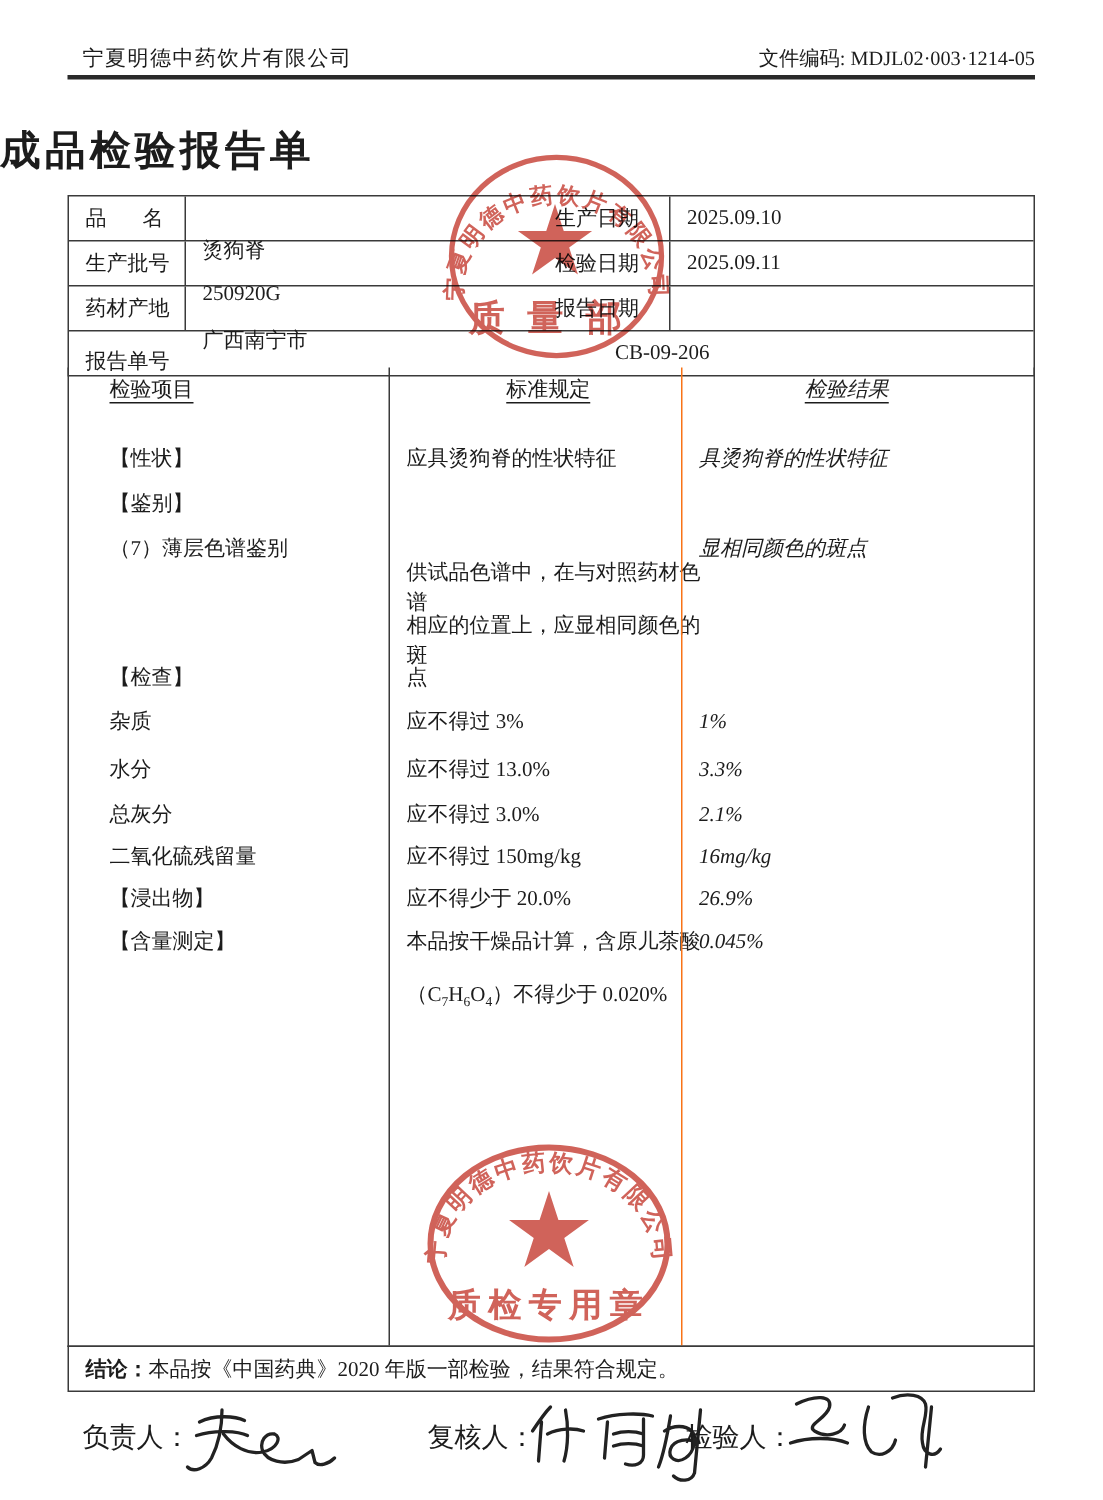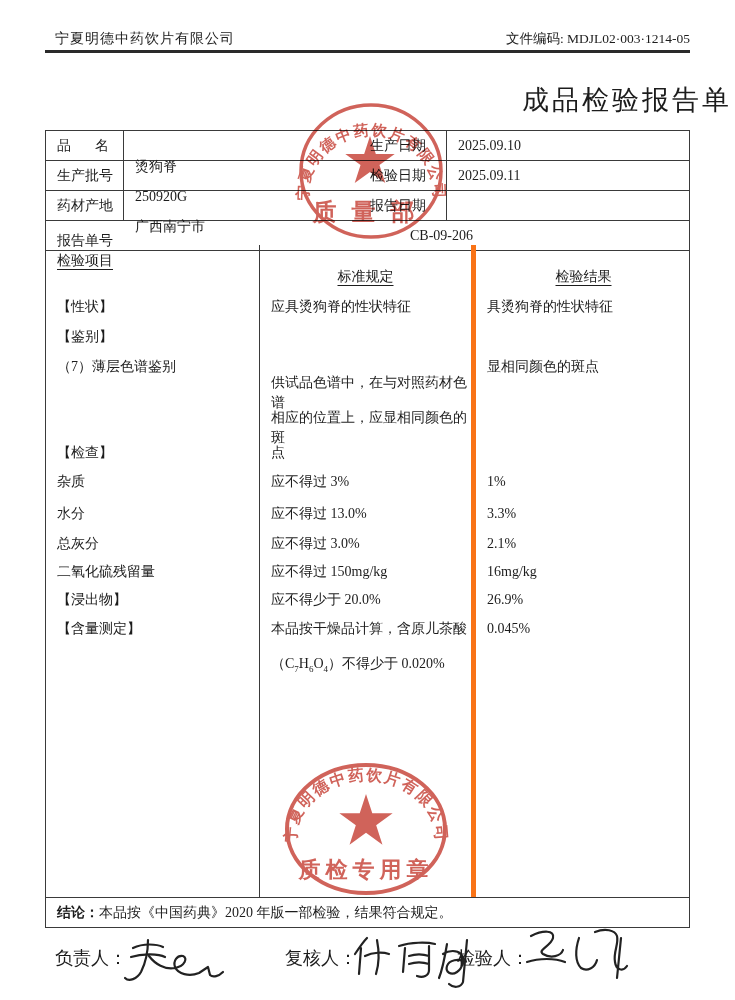--- a/index.html
+++ b/index.html
@@ -5,46 +5,46 @@
   html,body{margin:0;padding:0;background:#ffffff;}
   #page{position:relative;width:735px;height:1000px;background:#fff;
         font-family:"Liberation Serif","DejaVu Serif",serif;color:#1c1c1c;
         font-size:14px;overflow:hidden;}
 
   
   #hdr-rule{position:absolute;left:45px;top:50px;width:645px;border-bottom:3px solid #2a2a2a;}
   #company{position:absolute;left:55px;top:30px;font-size:14px;letter-spacing:1px;}
   #doccode{position:absolute;right:45px;top:30px;font-size:13.5px;}
 
-  #title{position:absolute;left:0;top:82px;width:732px;text-align:right;
-         font-size:27px;font-weight:normal;letter-spacing:3px;}
+  #title{position:absolute;left:0;top:82px;width:732px;text-align:left;
+         font-size:27px;font-weight:bold;letter-spacing:3px;}
 
   
   #info{position:absolute;left:45px;top:130px;width:645px;border:1px solid #3a3a3a;box-sizing:border-box;}
   .irow{display:flex;height:29px;border-bottom:1px solid #3a3a3a;}
   .irow:last-child{border-bottom:none;}
   .icell{box-sizing:border-box;display:flex;align-items:center;padding-left:11px;}
   .bR{border-right:1px solid #3a3a3a;}
   .w1{width:78px;}.w2{width:235px;margin-top:36px;}.w3{width:88px;}.w4{flex:1;}
   .justify-label{width:52px;display:inline-flex;justify-content:space-between;}
 
   
   .ifull{position:relative;flex:1;display:flex;align-items:flex-end;padding-left:11px;box-sizing:border-box;}
   .ifull .rno{position:absolute;left:316px;top:0;height:100%;display:flex;align-items:center;margin-left:48px;}
 
   
   #main{position:absolute;left:45px;top:245px;width:645px;height:653px;
         border:1px solid #3a3a3a;border-top:none;box-sizing:border-box;}
   .mcol{position:absolute;top:0;height:100%;box-sizing:border-box;}
-  #col-item{left:0;width:213px;}
+  #col-item{left:16px;width:213px;}
   #col-std{left:213px;width:212px;border-left:1px solid #3a3a3a;}
-  #col-res{left:425px;width:220px;border-left:5px solid #f97316;}
+  #col-res{left:408px;width:220px;border-left:1px solid #f97316;font-style:italic;}
   .ln{position:absolute;left:11px;right:6px;line-height:20px;white-space:nowrap;}
   .hdr-ln{text-decoration:underline;text-underline-offset:4px;}
-  .center{left:0;right:0;text-align:center;margin-top:16px;}
+  .center{left:0;right:0;text-align:center;}
   .mline{height:35px;line-height:20px;}
   sub.f{font-size:9px;}
 
   
   #conclusion{position:absolute;left:45px;top:897px;width:645px;height:31px;
               border:1px solid #3a3a3a;box-sizing:border-box;display:flex;align-items:center;padding-left:11px;}
   #conclusion .clabel{font-weight:bold;}
 
   
   #sigrow{position:absolute;left:45px;top:938px;width:645px;height:55px;}

